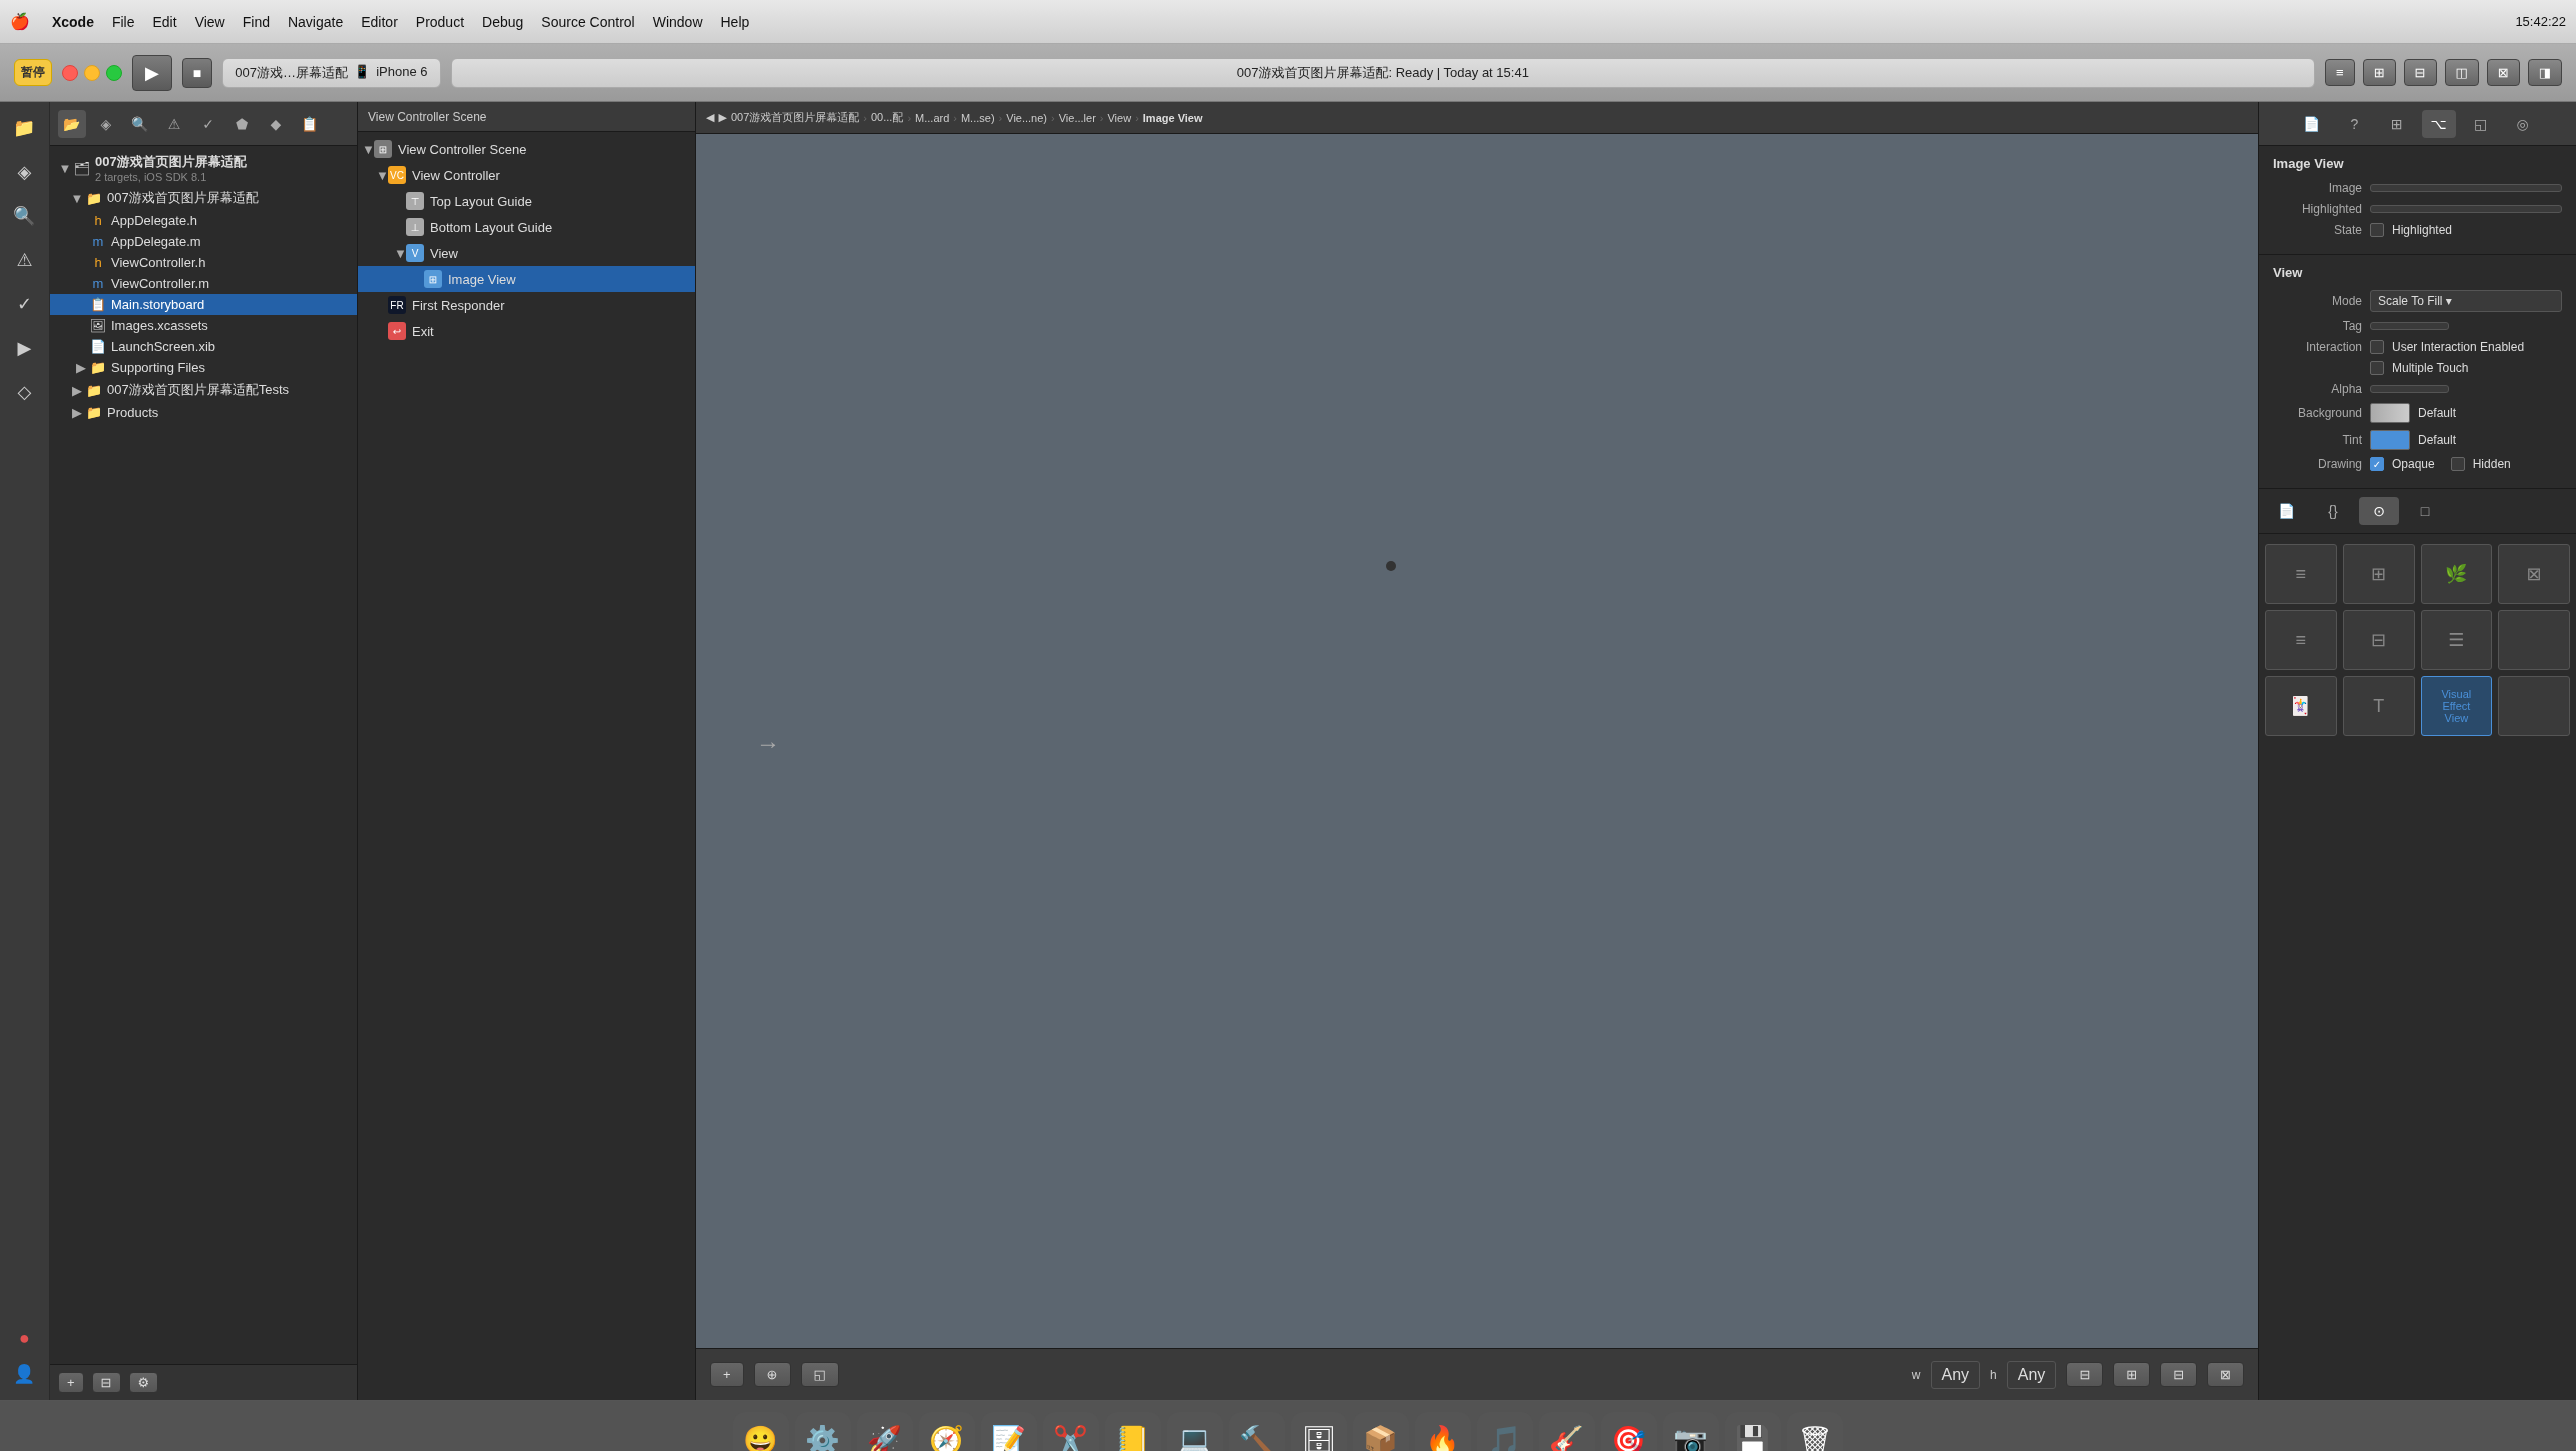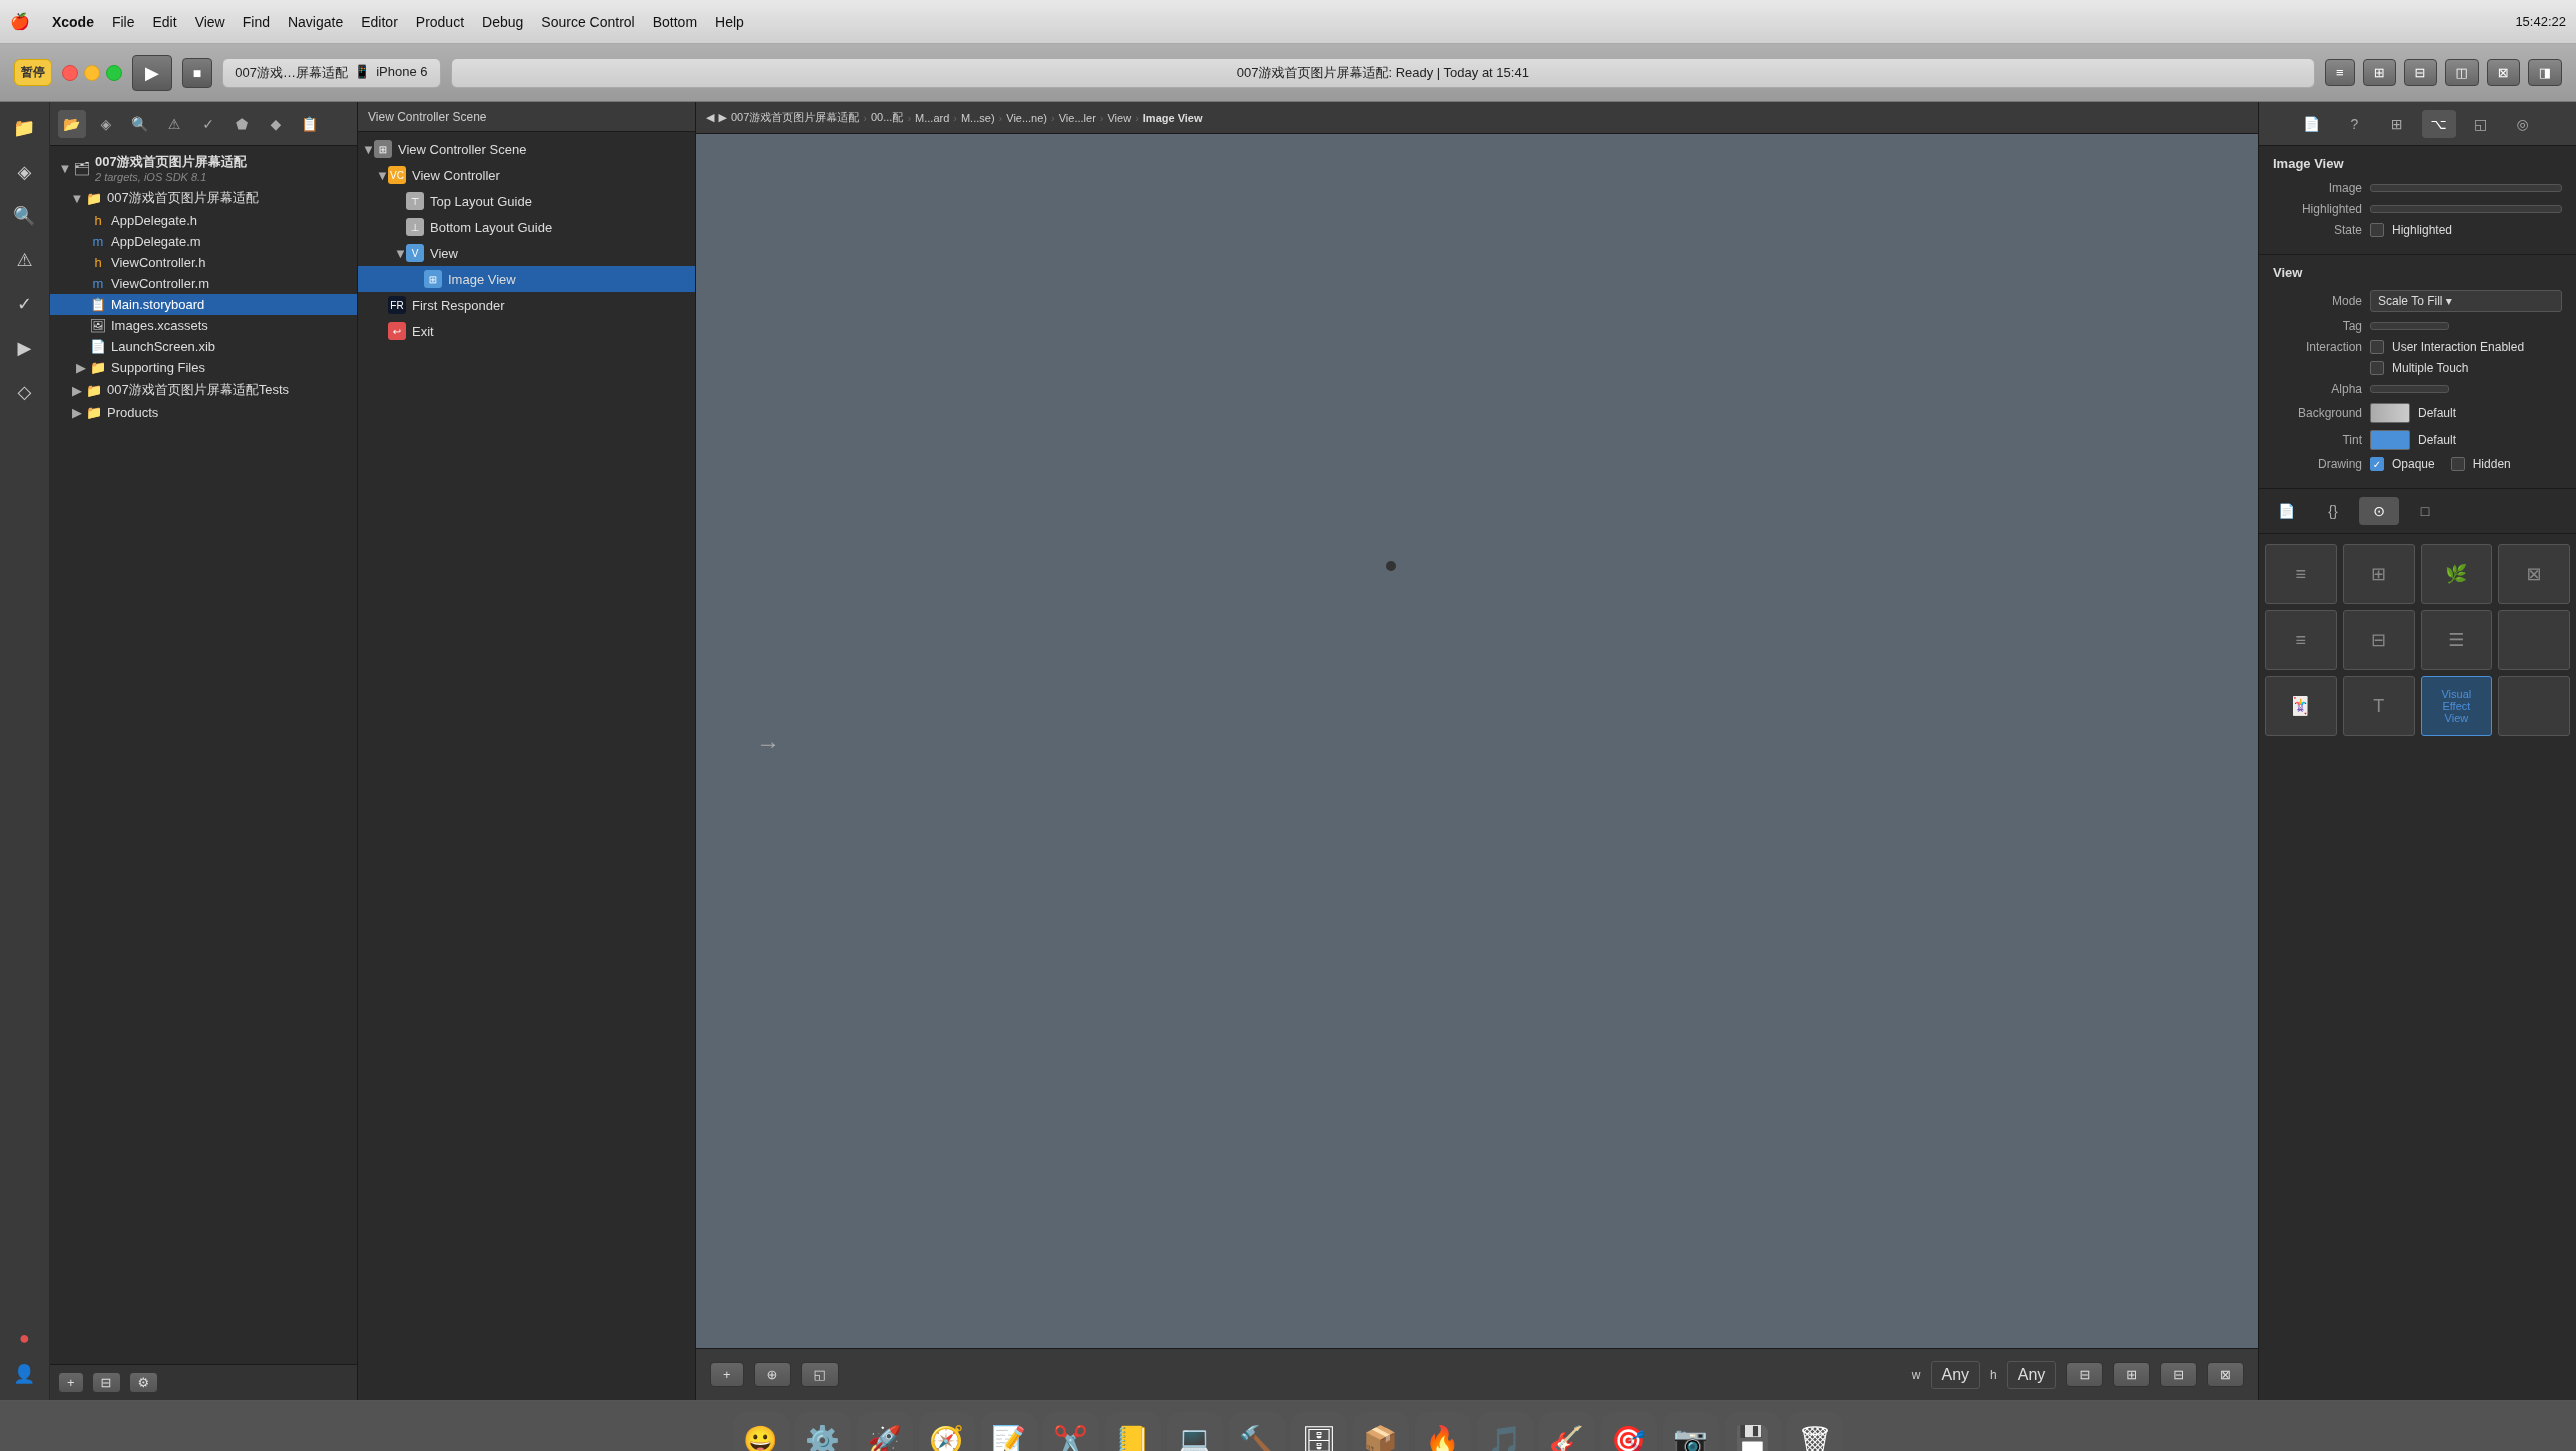--- a/index.html
+++ b/index.html
@@ -429,21 +429,21 @@
   <span class="app-name menu-item">Xcode</span>
   <span class="menu-item">File</span>
   <span class="menu-item">Edit</span>
   <span class="menu-item">View</span>
   <span class="menu-item">Find</span>
   <span class="menu-item">Navigate</span>
   <span class="menu-item">Editor</span>
   <span class="menu-item">Product</span>
   <span class="menu-item">Debug</span>
   <span class="menu-item">Source Control</span>
-  <span class="menu-item">Bottom</span>
+  <span class="menu-item">Window</span>
   <span class="menu-item">Help</span>
   <div class="right-items">
     <span>15:42:22</span>
   </div>
 </div>
 
 <div class="toolbar">
   <button class="pause-btn">暂停</button>
   <div class="traffic-lights">
     <div class="tl tl-red"></div>
@@ -495,21 +495,21 @@
       <div class="nav-icon-btn">◆</div>
       <div class="nav-icon-btn">📋</div>
     </div>
     <div class="file-tree">
 
       <div class="tree-item" style="padding-left:8px;">
         <span class="disclosure">▼</span>
         <span class="icon">🗂</span>
         <div>
           <div style="font-weight:bold;font-size:13px;">007游戏首页图片屏幕适配</div>
-          <div style="font-size:11px;color:#888;font-style:italic;">2 targets, iOS SDK 8.1</div>
+          <div style="font-size:11px;color:#888;">2 targets, iOS SDK 8.1</div>
         </div>
       </div>
 
       <div class="tree-item" style="padding-left:20px;">
         <span class="disclosure">▼</span>
         <span class="icon">📁</span>
         <span>007游戏首页图片屏幕适配</span>
       </div>
 
       <div class="tree-item" style="padding-left:38px;">

